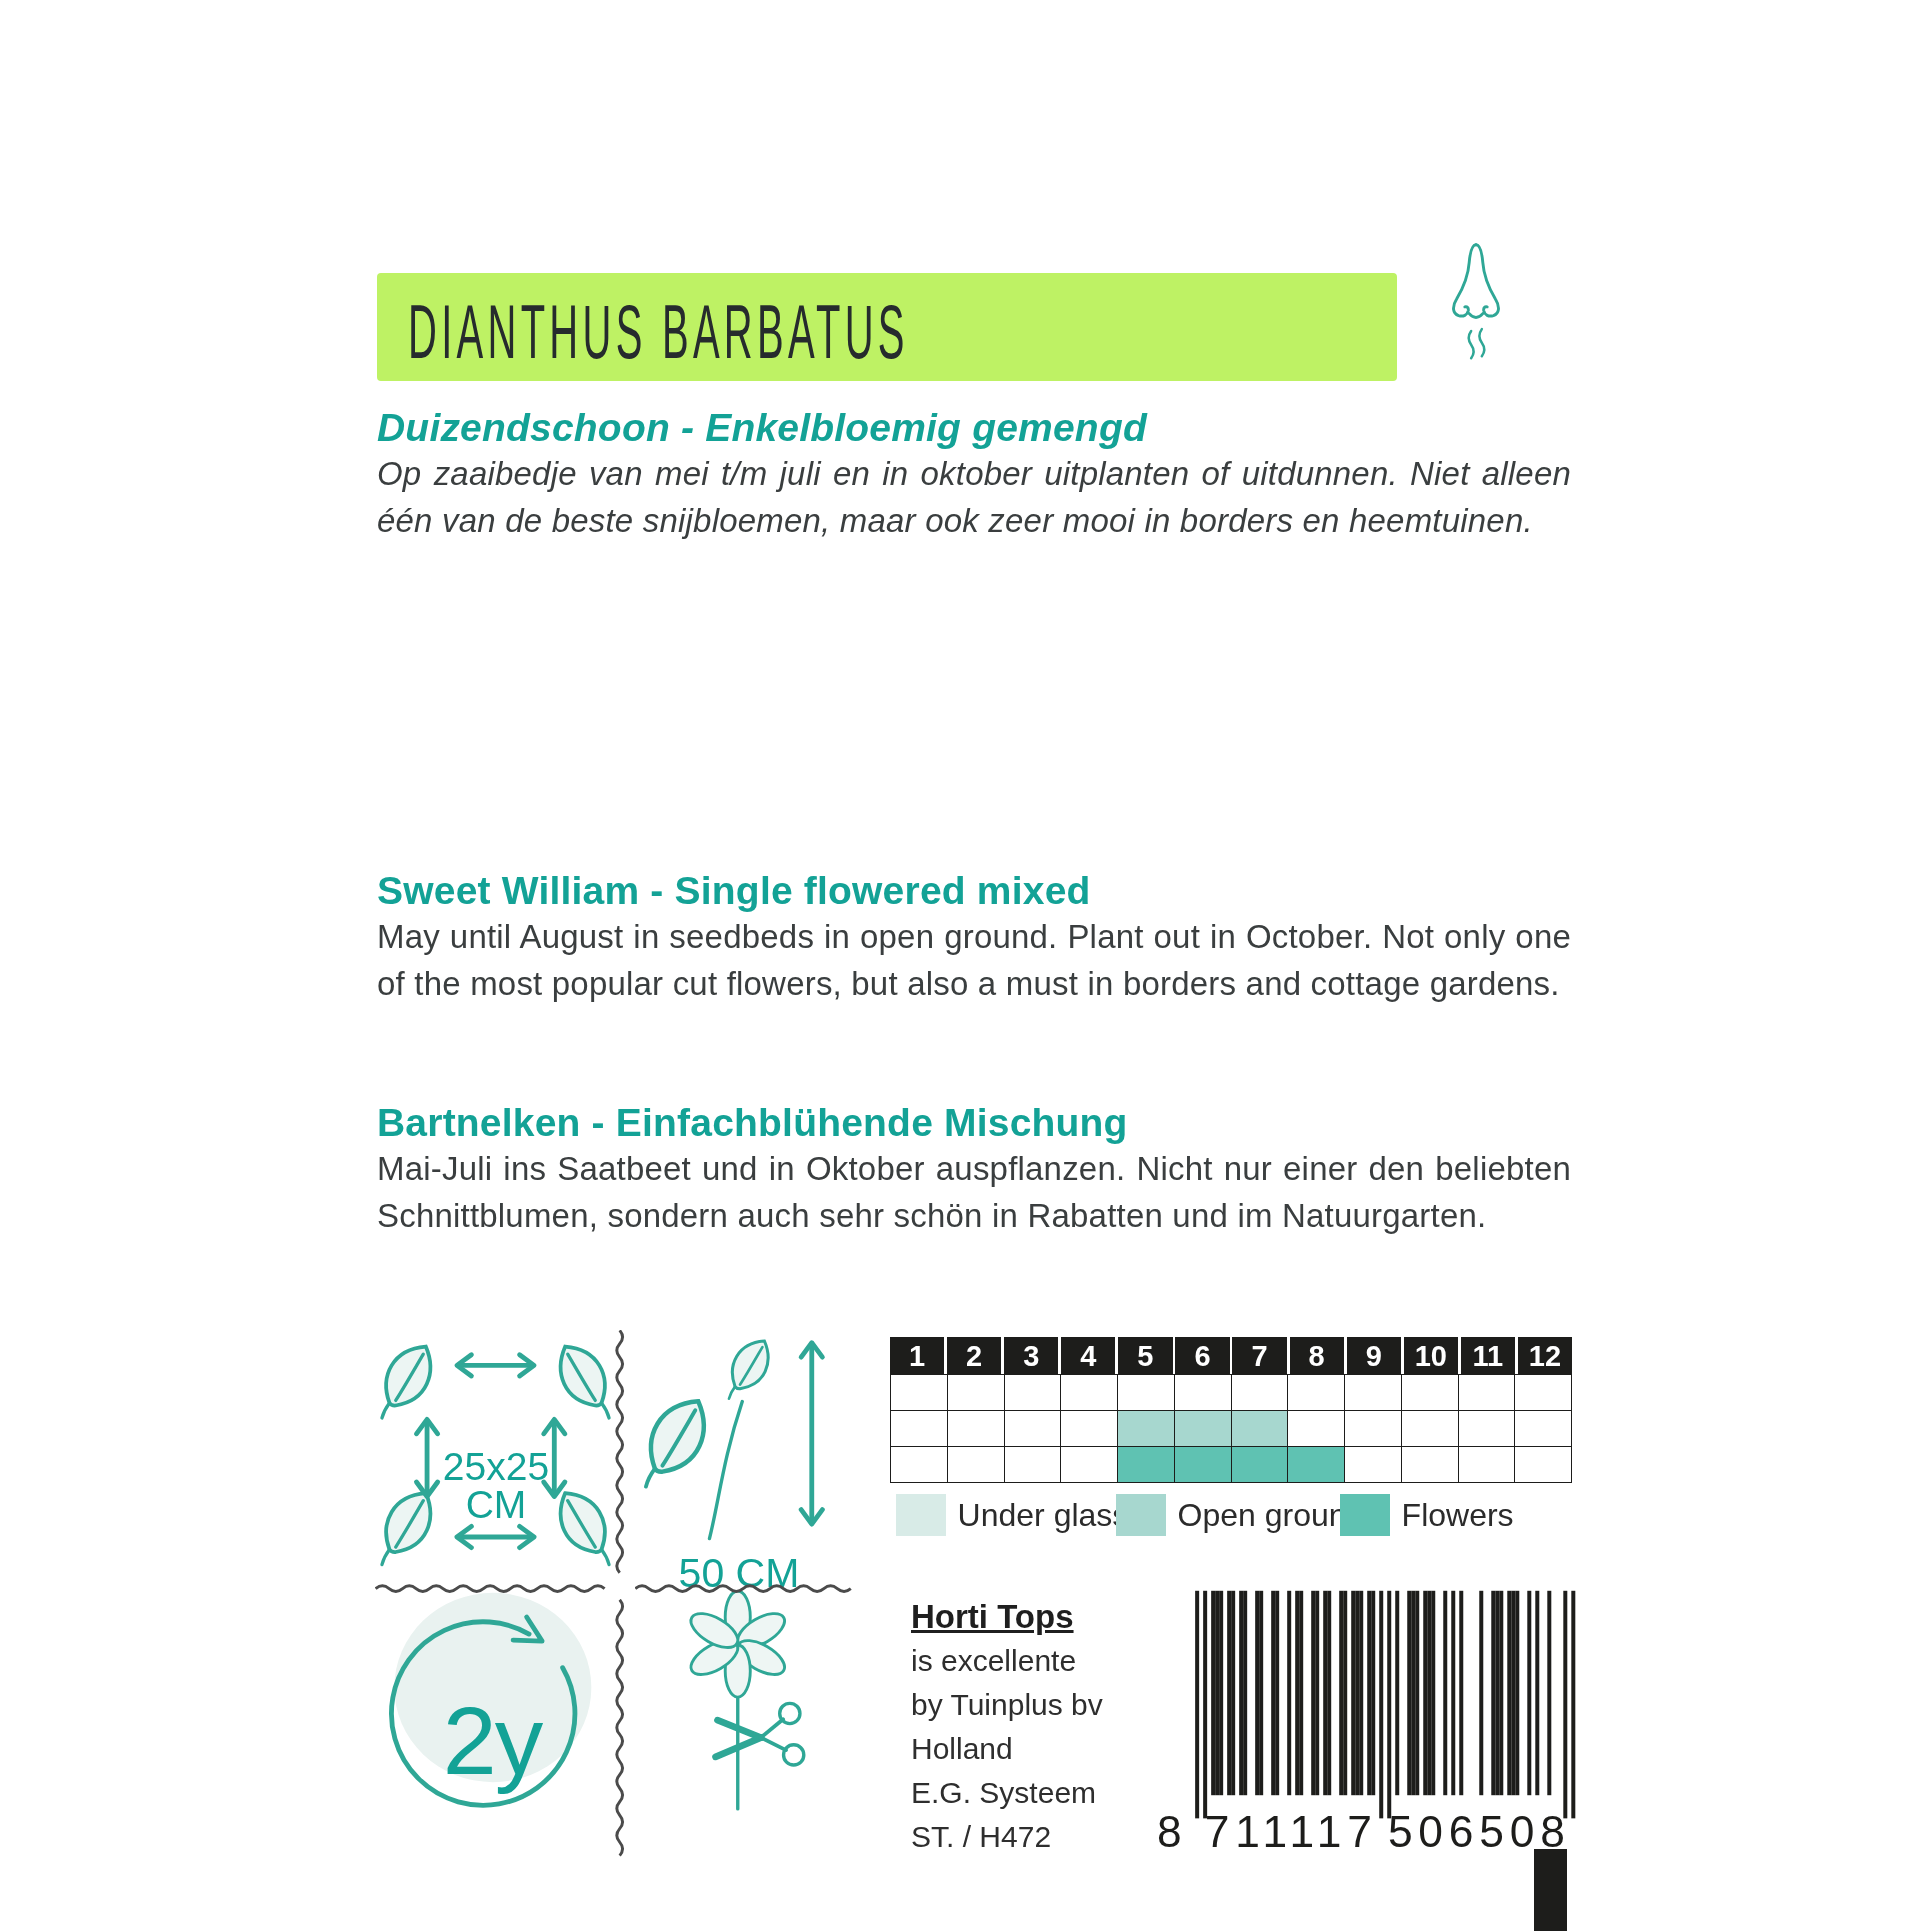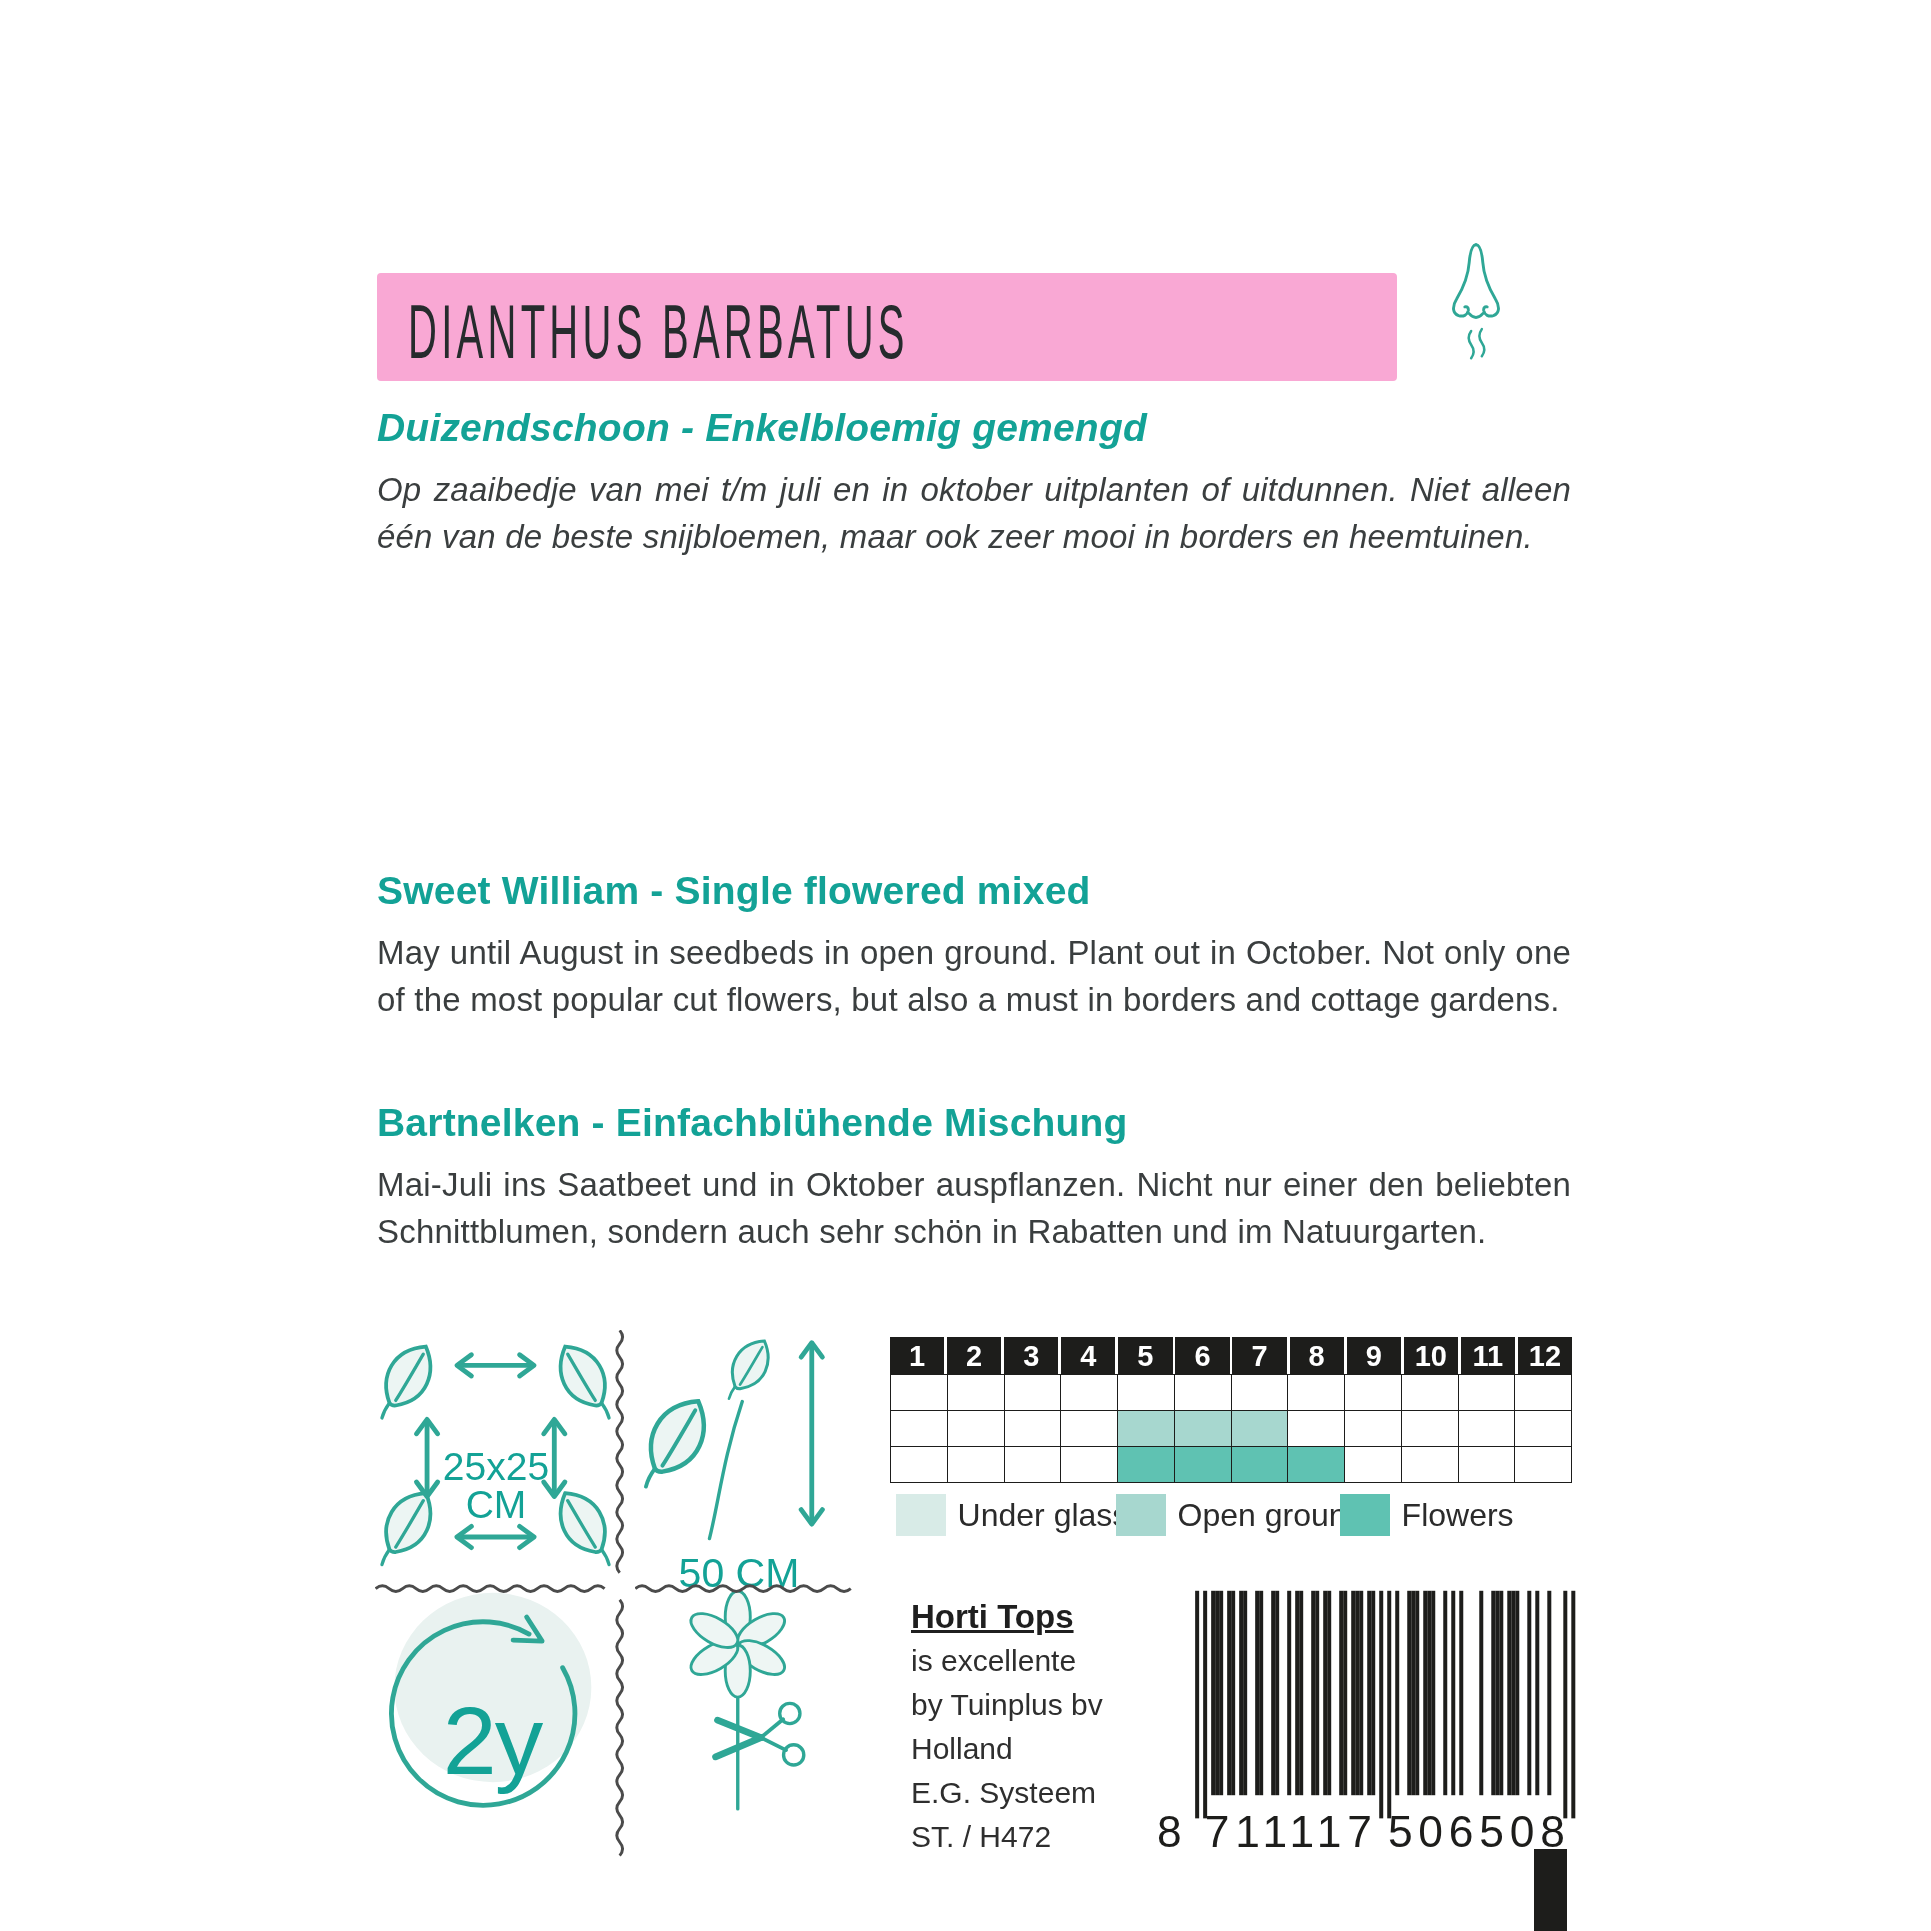--- a/index.html
+++ b/index.html
@@ -2,29 +2,29 @@
 <html><head>
 <meta charset="utf-8">
 <style>
   html,body{margin:0;padding:0;background:#ffffff;}
   #page{position:relative;width:1931px;height:1931px;background:#ffffff;overflow:hidden;
         font-family:"Liberation Sans",sans-serif;}
   .abs{position:absolute;}
 
   
   .title-band{position:absolute;left:377px;top:273px;width:1020px;height:108px;
-              background:#f9a8d4;border-radius:3.9px;}
+              background:#bef264;border-radius:3.9px;}
   .title-text{position:absolute;left:31px;top:13.5px;white-space:nowrap;
               font-size:54px;font-weight:500;letter-spacing:5.8px;color:#262b2d;
               transform:scale(0.74,1.42);transform-origin:left top;}
 
   
   .section{position:absolute;left:377px;width:1194px;}
   .section h2{margin:0;font-size:39px;font-weight:bold;color:#13a296;letter-spacing:0.2px;}
-  .section p{margin:16px 0 0 0;font-size:33px;line-height:47px;color:#3a3e3f;
+  .section p{margin:0 0 0 0;font-size:33px;line-height:47px;color:#3a3e3f;
              text-align:justify;letter-spacing:0.2px;}
   #sec-nl{top:406px;font-style:italic;} #sec-fr{top:637px;} #sec-en{top:869px;} #sec-de{top:1101px;}
 
   
   .spec-label{position:absolute;text-align:center;color:#13a296;font-weight:normal;margin-top:38px;}
   #spacing-label{left:433px;top:1410px;width:126px;font-size:39px;line-height:38px;}
   #height-label{left:657px;top:1512px;width:164px;font-size:41px;}
   #cycle-label{left:410px;top:1647px;width:164px;font-size:97px;letter-spacing:-1.9px;}
 
   

